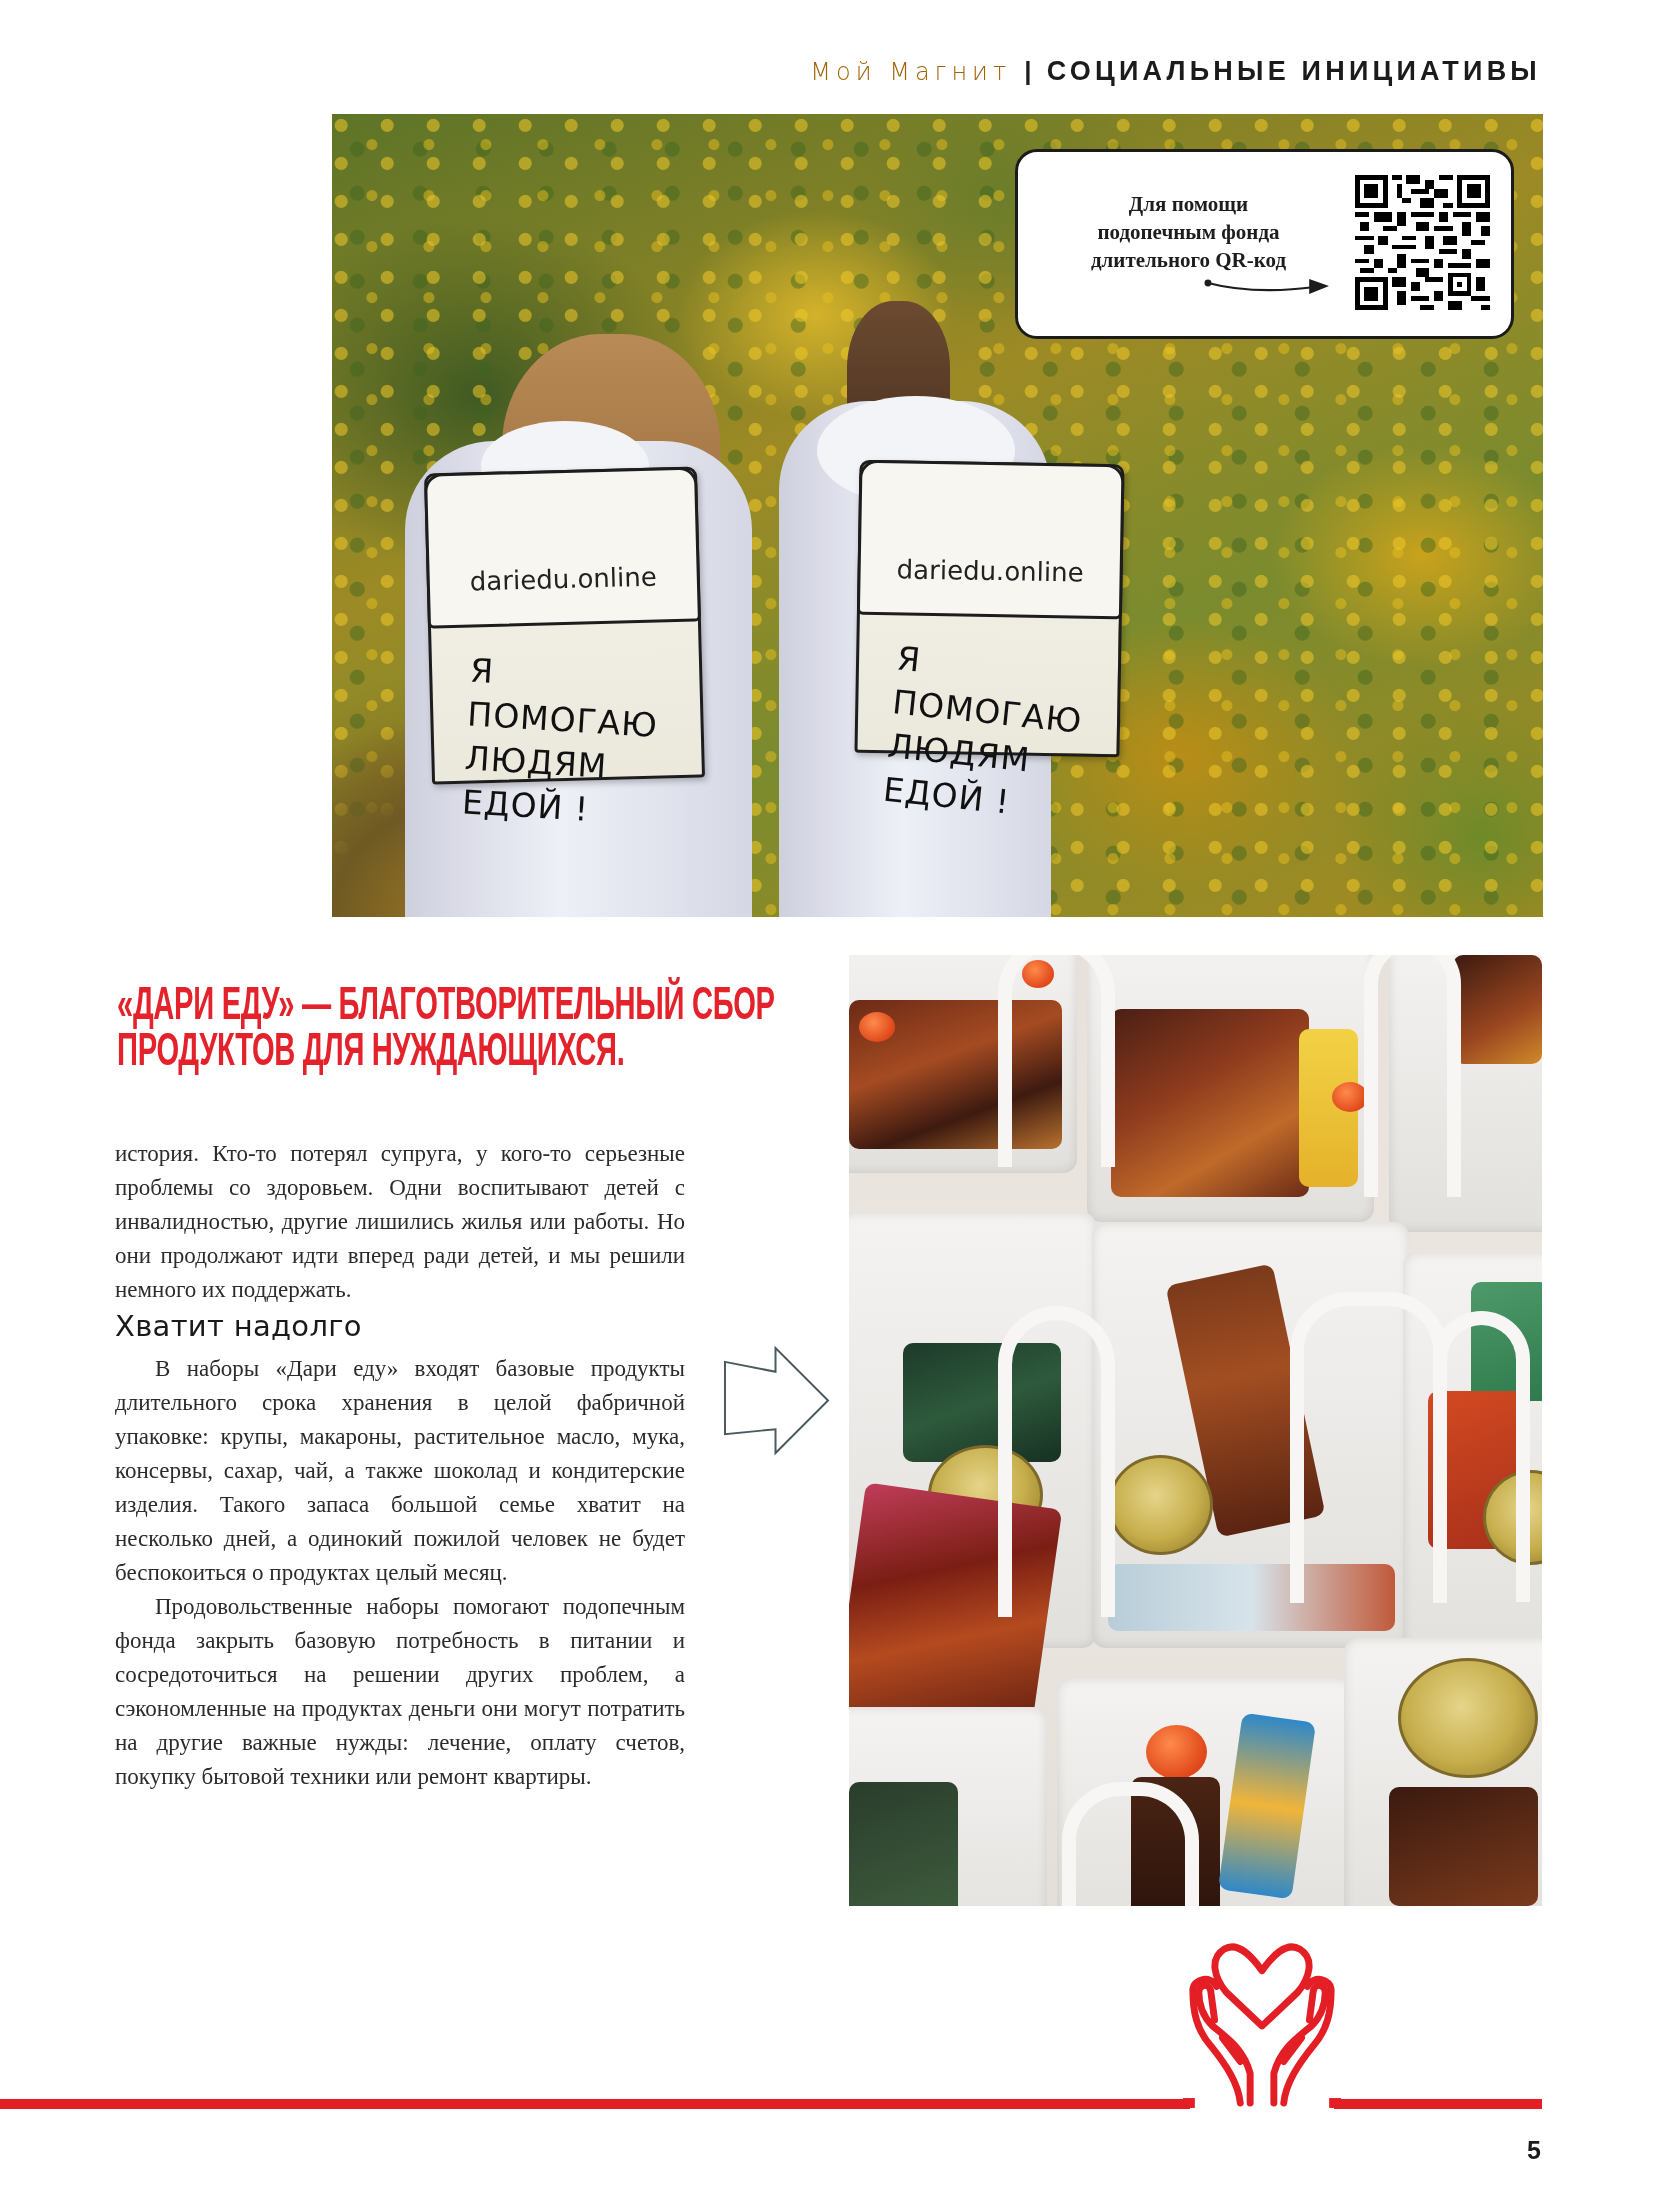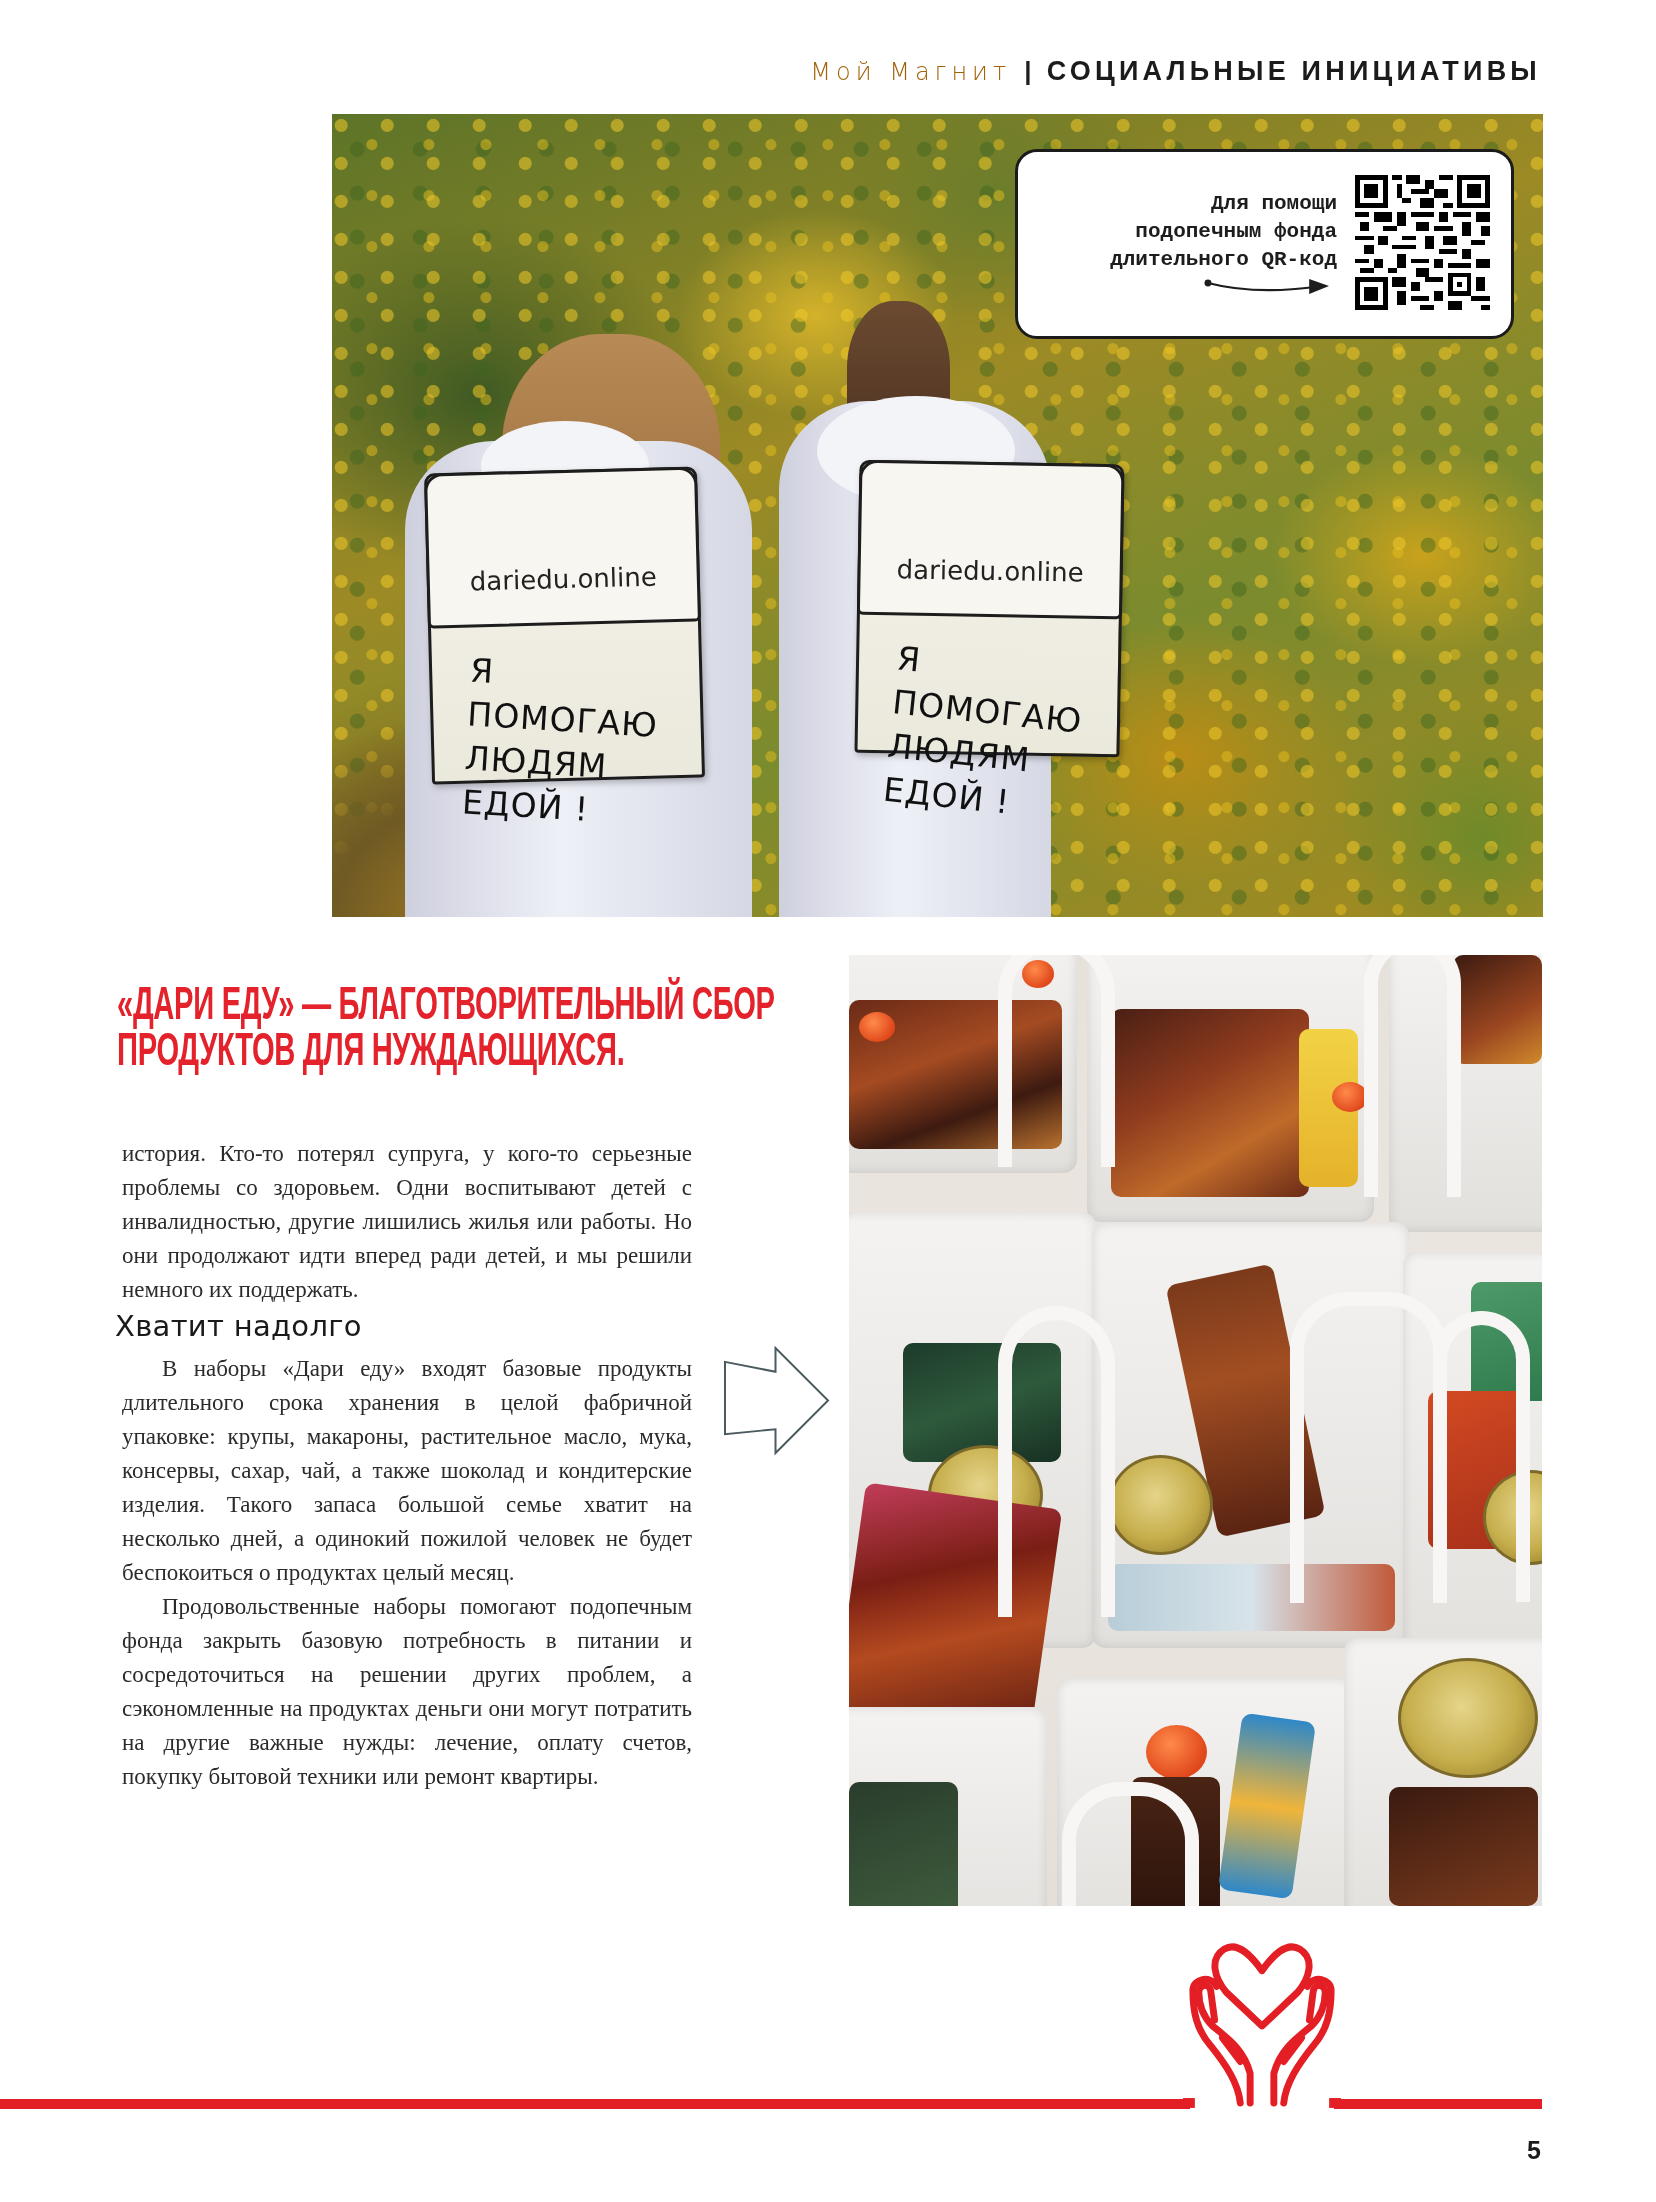--- a/index.html
+++ b/index.html
@@ -36,30 +36,30 @@
   .coat { position:absolute; background:linear-gradient(90deg,#cfd0de 0%,#eef0f7 45%,#d5d7e4 100%); border-radius:89px 89px 10px 10px; }
   .hood { position:absolute; background:#f3f4f8; border-radius:50%; }
   .hair { position:absolute; border-radius:45% 45% 30% 30%; }
   .backpack { position:absolute; background:linear-gradient(180deg,#f5f3ea 0%,#ebe8dc 100%); border:3px solid #1d1d1d; border-radius:10px 10px 4px 4px; box-shadow:2px 3px 6px rgba(0,0,0,.25); }
   .bp-flap { position:absolute; left:-3px; right:-3px; top:-3px; height:149px; border:3px solid #1d1d1d; border-radius:18px 18px 6px 6px; background:#f7f6f0; }
   .bp-url { position:absolute; left:0; right:0; top:91px; text-align:center; font-family:"DejaVu Sans", sans-serif; font-size:26px; color:#222; }
   .bp-text { position:absolute; left:40px; top:173px; font-family:"DejaVu Sans", sans-serif; font-size:33px; line-height:44px; color:#111; letter-spacing:1px; transform:rotate(5deg); transform-origin:left top; white-space:pre; }
 
   
   #qr-card { left:1015px; top:149px; width:493px; height:184px; background:#ffffff; border:3px solid #1b1b1b; border-radius:22px; }
-  #qr-text { position:absolute; left:22px; top:38px; width:297px; text-align:right; font-family:Liberation Mono, monospace; font-weight:700; font-size:21px; line-height:28px; color:#1d1d1d; }
+  #qr-text { position:absolute; left:22px; top:38px; width:297px; text-align:center; font-family:Liberation Serif, serif; font-weight:700; font-size:21px; line-height:28px; color:#1d1d1d; }
   #qr-arrow { position:absolute; left:186px; top:121px; }
   #qr-code { position:absolute; left:337px; top:23px; width:135px; height:135px; }
 
   
   #headline { left:117px; top:980px; width:693px; color:#e3222b; font-weight:700; font-size:47px; line-height:46px; text-transform:uppercase; transform:scaleX(0.62); transform-origin:left top; white-space:nowrap; letter-spacing:-0.5px; }
   #headline div { width:1089px; }
 
   
-  .body-col { left:115px; width:570px; font-family:"Liberation Serif", "DejaVu Serif", serif; font-size:23px; line-height:34px; color:#2b2b2b; text-align:justify;margin-left:7px; }
+  .body-col { left:115px; width:570px; font-family:"Liberation Serif", "DejaVu Serif", serif; font-size:23px; line-height:34px; color:#2b2b2b; text-align:justify; }
   .body-col p { margin:0; }
   .body-col .indent { text-indent:40px; }
   #intro-para { top:1137px; }
   #subhead { left:115px; top:1309px; font-family:"DejaVu Sans", sans-serif; font-weight:400; font-size:29px; color:#1a1a1a; letter-spacing:0.3px; }
   #main-text { top:1352px; }
 
   
   #pointer-arrow { left:723px; top:1346px; }
 
   

